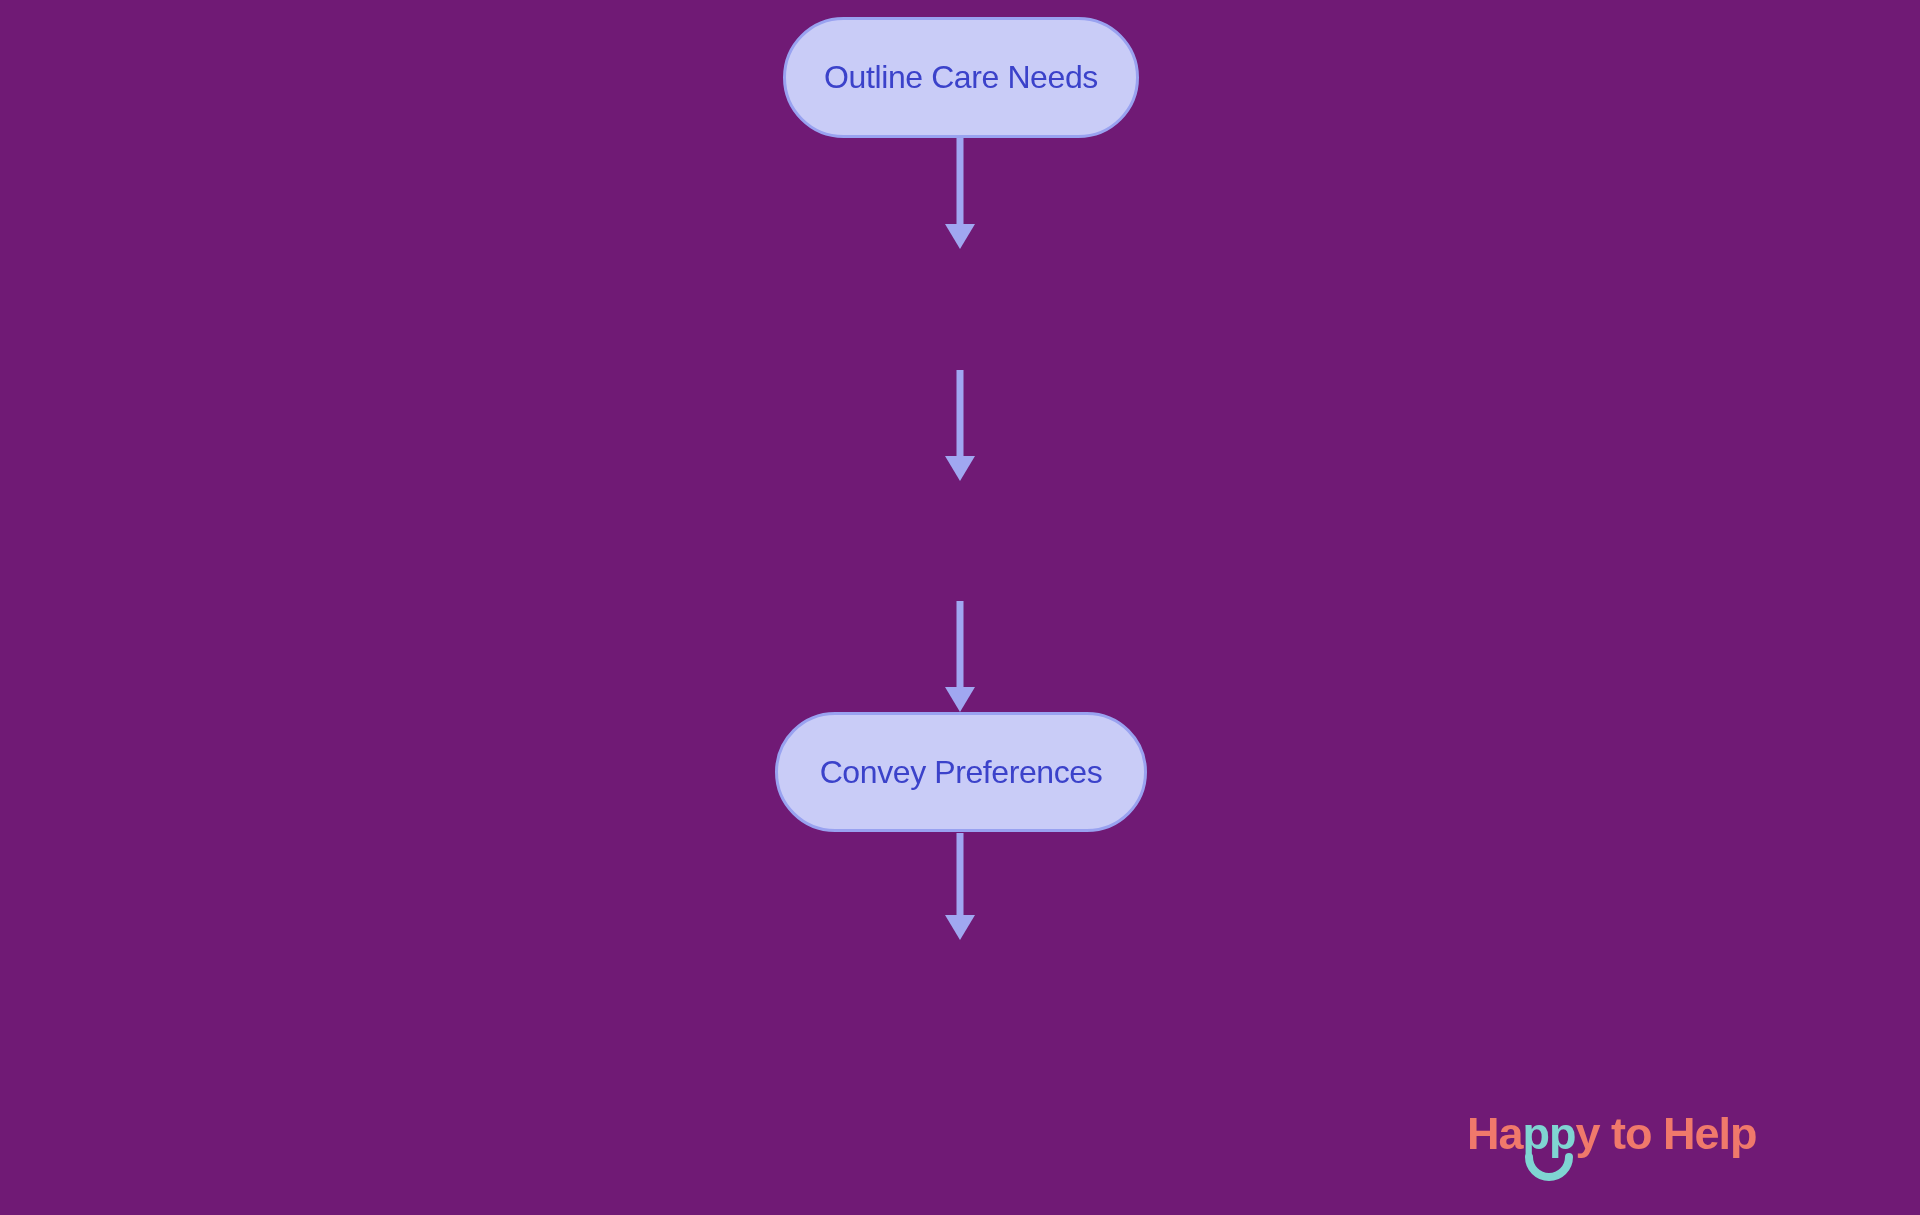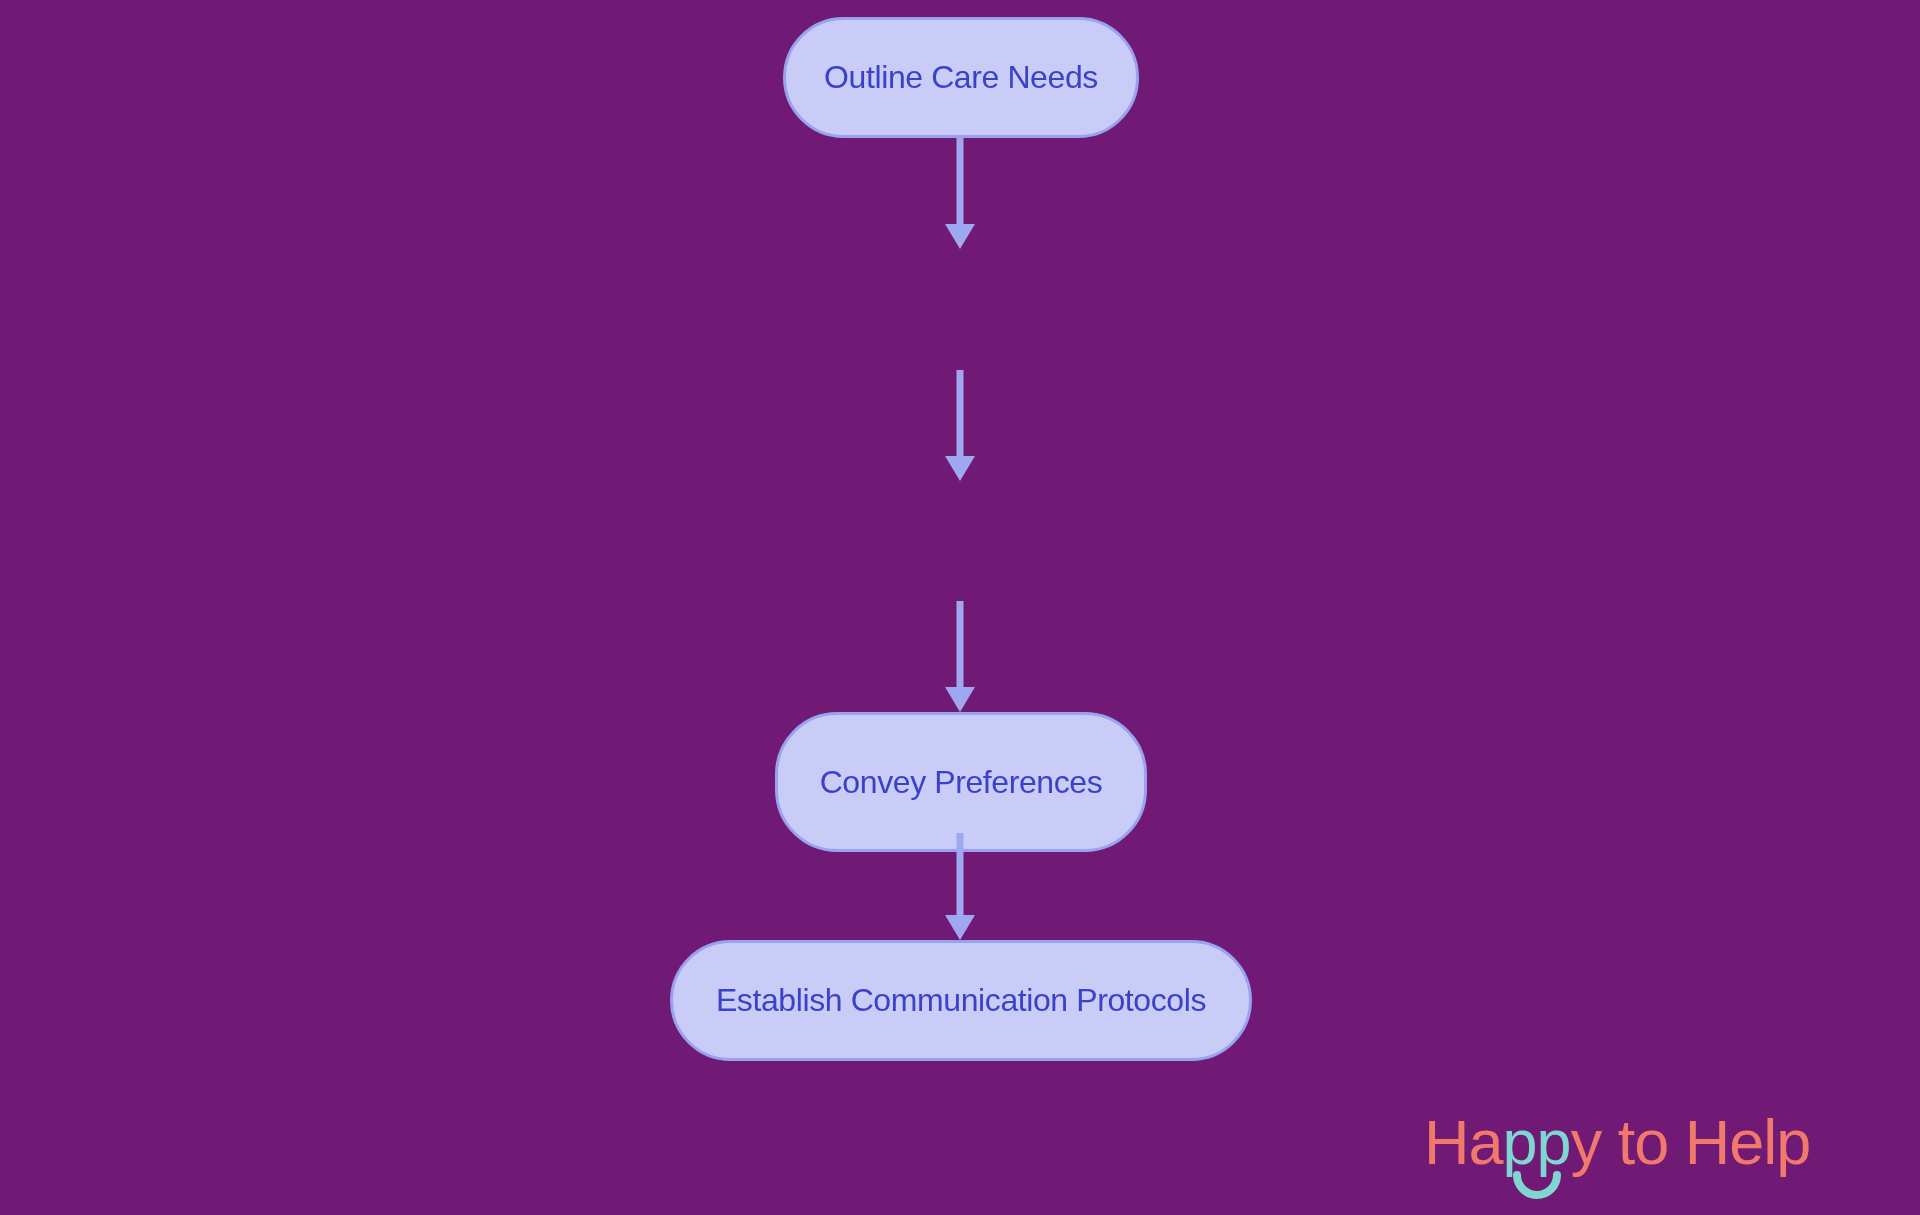--- a/index.html
+++ b/index.html
@@ -22,21 +22,21 @@
   }
   .node .node-label{
     color:var(--node-text,#3b42ca);
     font-size:32px;
     letter-spacing:-0.4px;
     white-space:nowrap;
   }
   .n1{left:783px;top:17px;width:356px;height:121px;}
   .n2{left:850px;top:249px;width:220px;height:121px;}
   .n3{left:762px;top:481px;width:396px;height:120px;}
-  .n4{left:775px;top:712px;width:372px;height:140px;}
+  .n4{left:775px;top:712px;width:372px;height:120px;}
   .n5{left:670px;top:940px;width:582px;height:121px;}
 
   
   .arrow{position:absolute;left:960px;width:30px;transform:translateX(-50%);}
   .a1{top:138px;height:111px;}
   .a2{top:370px;height:111px;}
   .a3{top:601px;height:111px;}
   .a4{top:833px;height:107px;}
   .arrow .line{
     position:absolute;left:50%;transform:translateX(-50%);
@@ -47,25 +47,26 @@
     position:absolute;bottom:0;left:50%;transform:translateX(-50%);
     width:0;height:0;
     border-left:15px solid transparent;
     border-right:15px solid transparent;
     border-top:25px solid var(--arrow,#a0a7f1);
   }
 
   
   .logo{position:absolute;left:1424px;top:1111px;width:450px;}
   .wordmark{
-    font-weight:400;
-    font-size:63px;
+    font-weight:700;
+    font-size:45px;
     line-height:1;
     letter-spacing:-1px;
     white-space:nowrap;
+    margin-left:43px;
   }
   .coral{color:var(--coral,#f0796b);}
   .teal{color:var(--teal,#7fd5d2);}
   .pp-wrap{position:relative;display:inline-block;}
   .smile{
     position:absolute;
     left:50%;transform:translateX(-50%);
     top:calc(100% - 3px);
     color:var(--teal,#7fd5d2);
     display:block;
@@ -108,23 +109,20 @@
 
   <div class="node n4">
     <span class="node-label">Convey Preferences</span>
   </div>
 
   <div class="arrow a4">
     <div class="line"></div>
     <div class="head"></div>
   </div>
 
-  <div class="node n5">
-    <span class="node-label">Establish Communication Protocols</span>
-  </div>
 
   <div class="logo">
     <div class="wordmark">
       <span class="coral">Ha</span><span class="pp-wrap"><span class="teal">pp</span><svg class="smile" width="52" height="32" viewBox="0 0 52 32" fill="none" aria-hidden="true">
             <path d="M6 4 A 20 20 0 0 0 46 4" stroke="currentColor" stroke-width="8" stroke-linecap="round" fill="none"></path>
           </svg></span><span class="coral">y</span><span class="coral"> to Help</span>
     </div>
   </div>
 
 </div>

